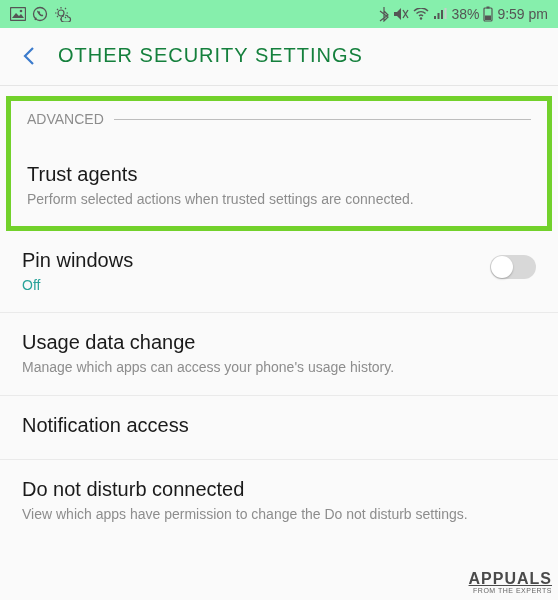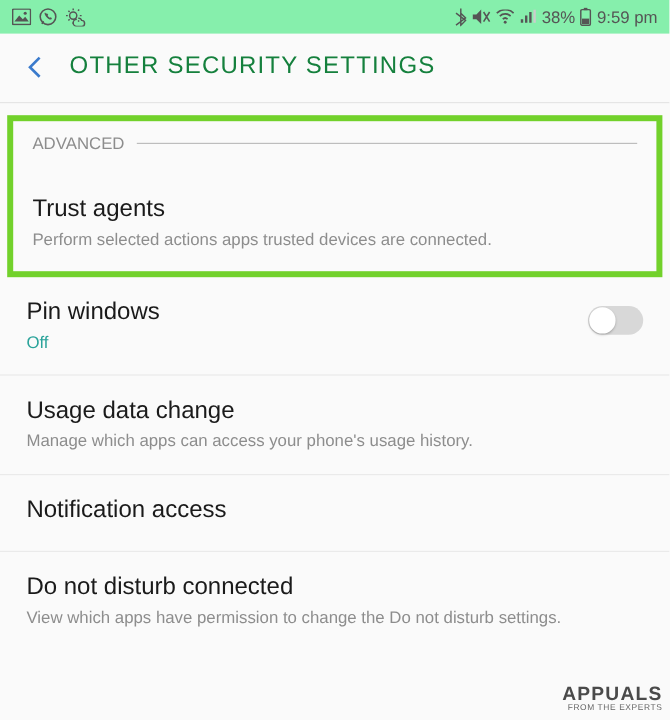--- a/index.html
+++ b/index.html
@@ -106,21 +106,21 @@
       position: absolute;
       right: 6px;
       bottom: 6px;
       font-family: Arial, sans-serif;
       font-size: 10px;
       color: #666;
       text-align: right;
       line-height: 1;
       pointer-events: none;
     }
-    .watermark .brand { font-size: 16px; font-weight: bold; color: #4a4a4a; letter-spacing: 1px;}
+    .watermark .brand { font-size: 16px; font-weight: bold; color: #4a4a4a; letter-spacing: 1px; text-decoration: underline;}
     .watermark .tag { font-size: 7px; letter-spacing: 0.5px; }
   </style>
 </head>
 <body>
 
 <div class="status-bar">
   <div class="status-left">
     <span class="status-icon">
       <svg width="16" height="14" viewBox="0 0 16 14">
           <rect x="0.5" y="0.5" width="15" height="13" rx="1" fill="none" stroke="#555" stroke-width="1.3"></rect>
@@ -189,21 +189,21 @@
 </div>
 
 <div class="highlight-box">
   <div class="section-header">
     <span>ADVANCED</span>
     <span class="line"></span>
   </div>
   <div class="row no-border">
     <div class="row-text">
       <div class="row-title">Trust agents</div>
-      <div class="row-sub">Perform selected actions apps trusted devices are connected.</div>
+      <div class="row-sub">Perform selected actions when trusted settings are connected.</div>
     </div>
   </div>
 </div>
 
 <div class="row">
   <div class="row-text">
     <div class="row-title">Pin windows</div>
     <div class="row-sub teal">Off</div>
   </div>
   <div class="toggle">

